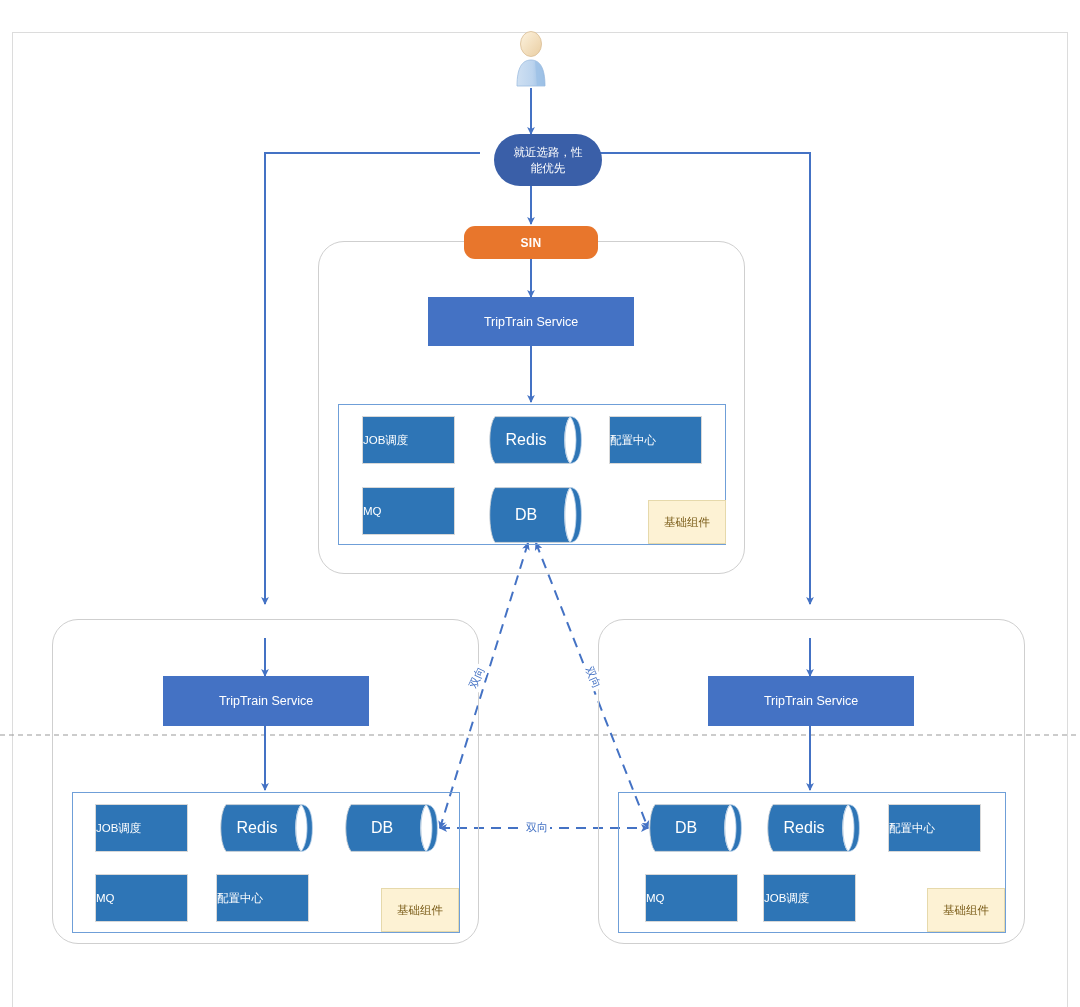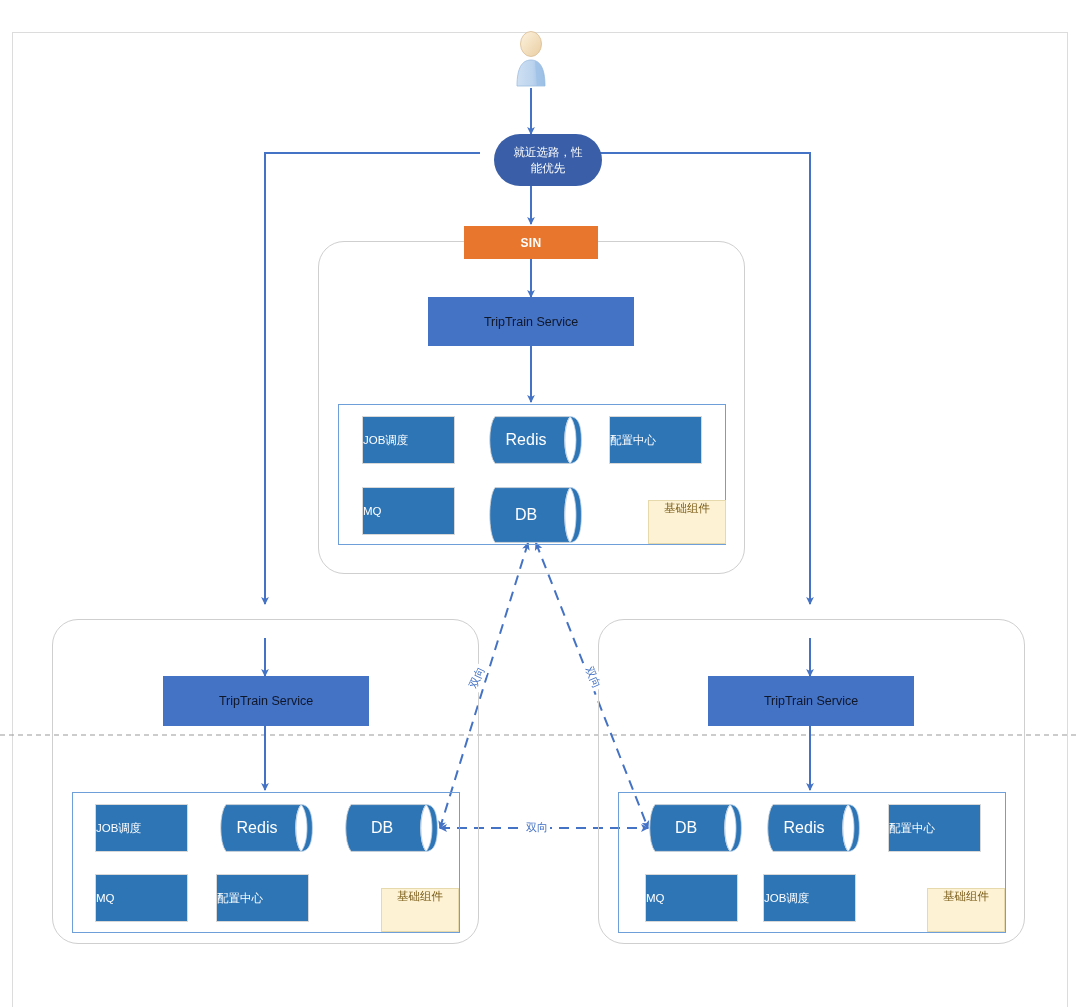--- a/index.html
+++ b/index.html
@@ -57,21 +57,21 @@
     display:flex;
     align-items:center;
     justify-content:center;
     letter-spacing:.3px;
     box-sizing:border-box;
   }
   
   .service-box{
     position:absolute;
     background:#4472C4;
-    color:#0f172a;
+    color:#ffffff;
     font-size:12.5px;
     display:flex;
     align-items:center;
     justify-content:center;
     box-sizing:border-box;
   }
   
   .comp-rect{
     position:absolute;
     background:#2E75B6;
@@ -102,21 +102,21 @@
     pointer-events:none;
   }
   
   .legend-box{
     position:absolute;
     background:#FDF2D4;
     border:1px solid #e6d9ab;
     color:#7a5c18;
     font-size:11.5px;
     display:flex;
-    align-items:flex-start;
+    align-items:center;
     justify-content:center;
     box-sizing:border-box;
     font-family:Liberation Mono, monospace;
   }
   
   .decision-pill{
     position:absolute;
     background:#3A5FA8;
     border-radius:28px;
     color:#ffffff;
@@ -211,21 +211,21 @@
       <path d="M27,31 C33,33 36,41 36.5,56 L29,56 Z" fill="#9fc2e6" opacity="0.85"></path>
     </svg>
   </div>
 
   <div class="decision-pill" style="left:494px;top:134px;width:108px;height:52px;">
     <span>就近选路，性能优先</span>
   </div>
 
   <div class="group-box" style="left:318px;top:241px;width:427px;height:333px;"></div>
 
-  <div class="region-header" style="left:464px;top:226px;width:134px;height:33px;">
+  <div class="region-header" style="left:464px;top:226px;width:134px;height:33px;border-radius:11px;">
     <span>SIN</span>
   </div>
 
   <div class="service-box" style="left:428px;top:297px;width:206px;height:49px;">
     <span>TripTrain Service</span>
   </div>
 
   <div class="comp-frame" style="left:338px;top:404px;width:388px;height:141px;"></div>
 
   <div class="comp-rect" style="left:362px;top:416px;width:93px;height:48px;">

